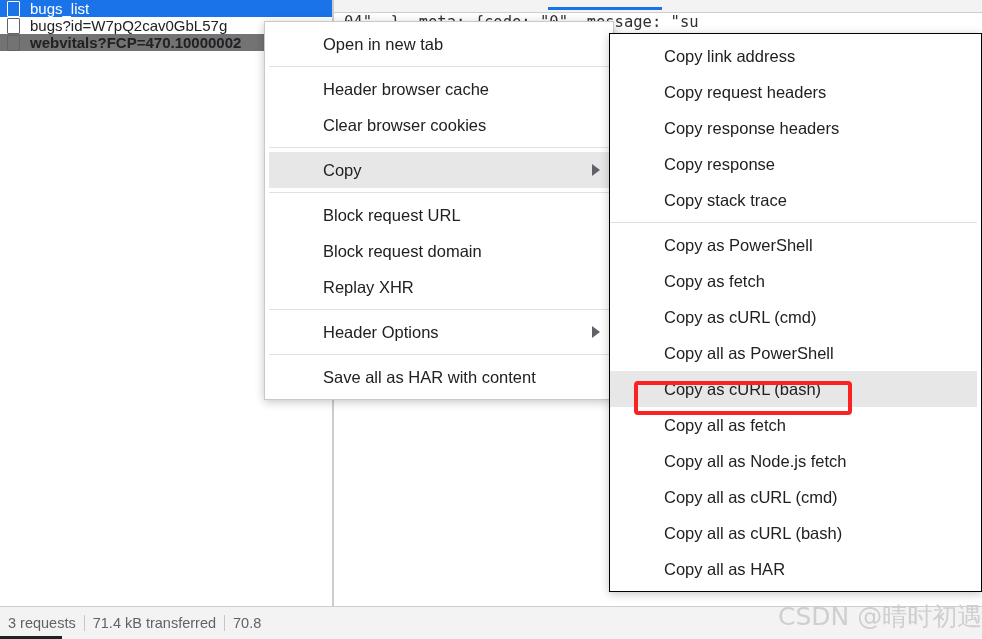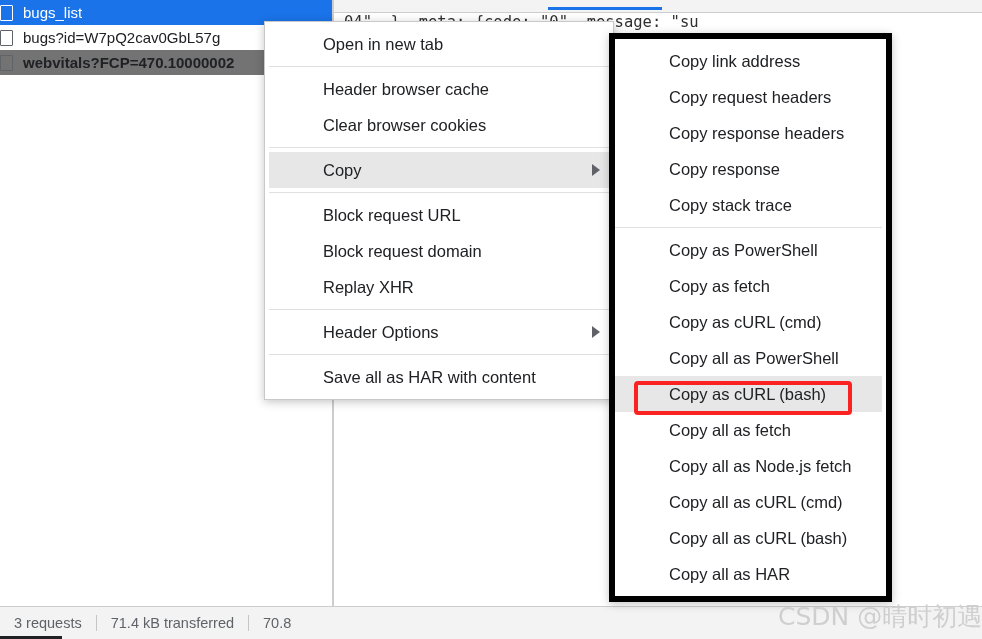--- a/index.html
+++ b/index.html
@@ -29,21 +29,22 @@
     left: 0; top: 0;
     width: 333px;
     height: 606px;
     background: #ffffff;
     border-right: 1px solid #cdcdcd;
     box-sizing: border-box;
   }
   .request-row {
     display: flex;
     align-items: center;
-    height: 25px;
+    height: 17px;
+    padding-left: 7px;
     font-size: 15px;
     color: #202124;
     white-space: nowrap;
     overflow: hidden;
     box-sizing: border-box;
   }
   .request-row.selected {
     background: #1a73e8;
     color: #ffffff;
   }
@@ -122,21 +123,21 @@
     height: 33px;
     background: #f3f3f3;
     border-top: 1px solid #cdcdcd;
     box-sizing: border-box;
     display: flex;
     align-items: center;
     font-size: 14.5px;
     color: #5f6368;
   }
   .status-item {
-    padding: 0 14px;
+    padding: 0 8px;
     white-space: nowrap;
   }
   .status-sep {
     width: 1px;
     height: 16px;
     background: #c6c6c6;
   }
   #status-underline {
     position: absolute;
     left: 0;
@@ -156,23 +157,23 @@
     border: 1px solid #c9c9c9;
     box-shadow: 0 2px 9px rgba(0,0,0,0.23);
     box-sizing: border-box;
     padding: 4px 0 4px 4px;
     z-index: 30;
   }
   #submenu {
     position: absolute;
     left: 609px;
     top: 33px;
-    width: 283px;
-    background: #ffffff;
-    border: 6px solid #000000;
+    width: 373px;
+    background: #ffffff;
+    border: 1px solid #000000;
     box-shadow: 0 2px 9px rgba(0,0,0,0.23);
     box-sizing: border-box;
     padding: 4px 4px 4px 0;
     z-index: 40;
   }
   .menu-item {
     position: relative;
     display: flex;
     align-items: center;
     height: 36px;

